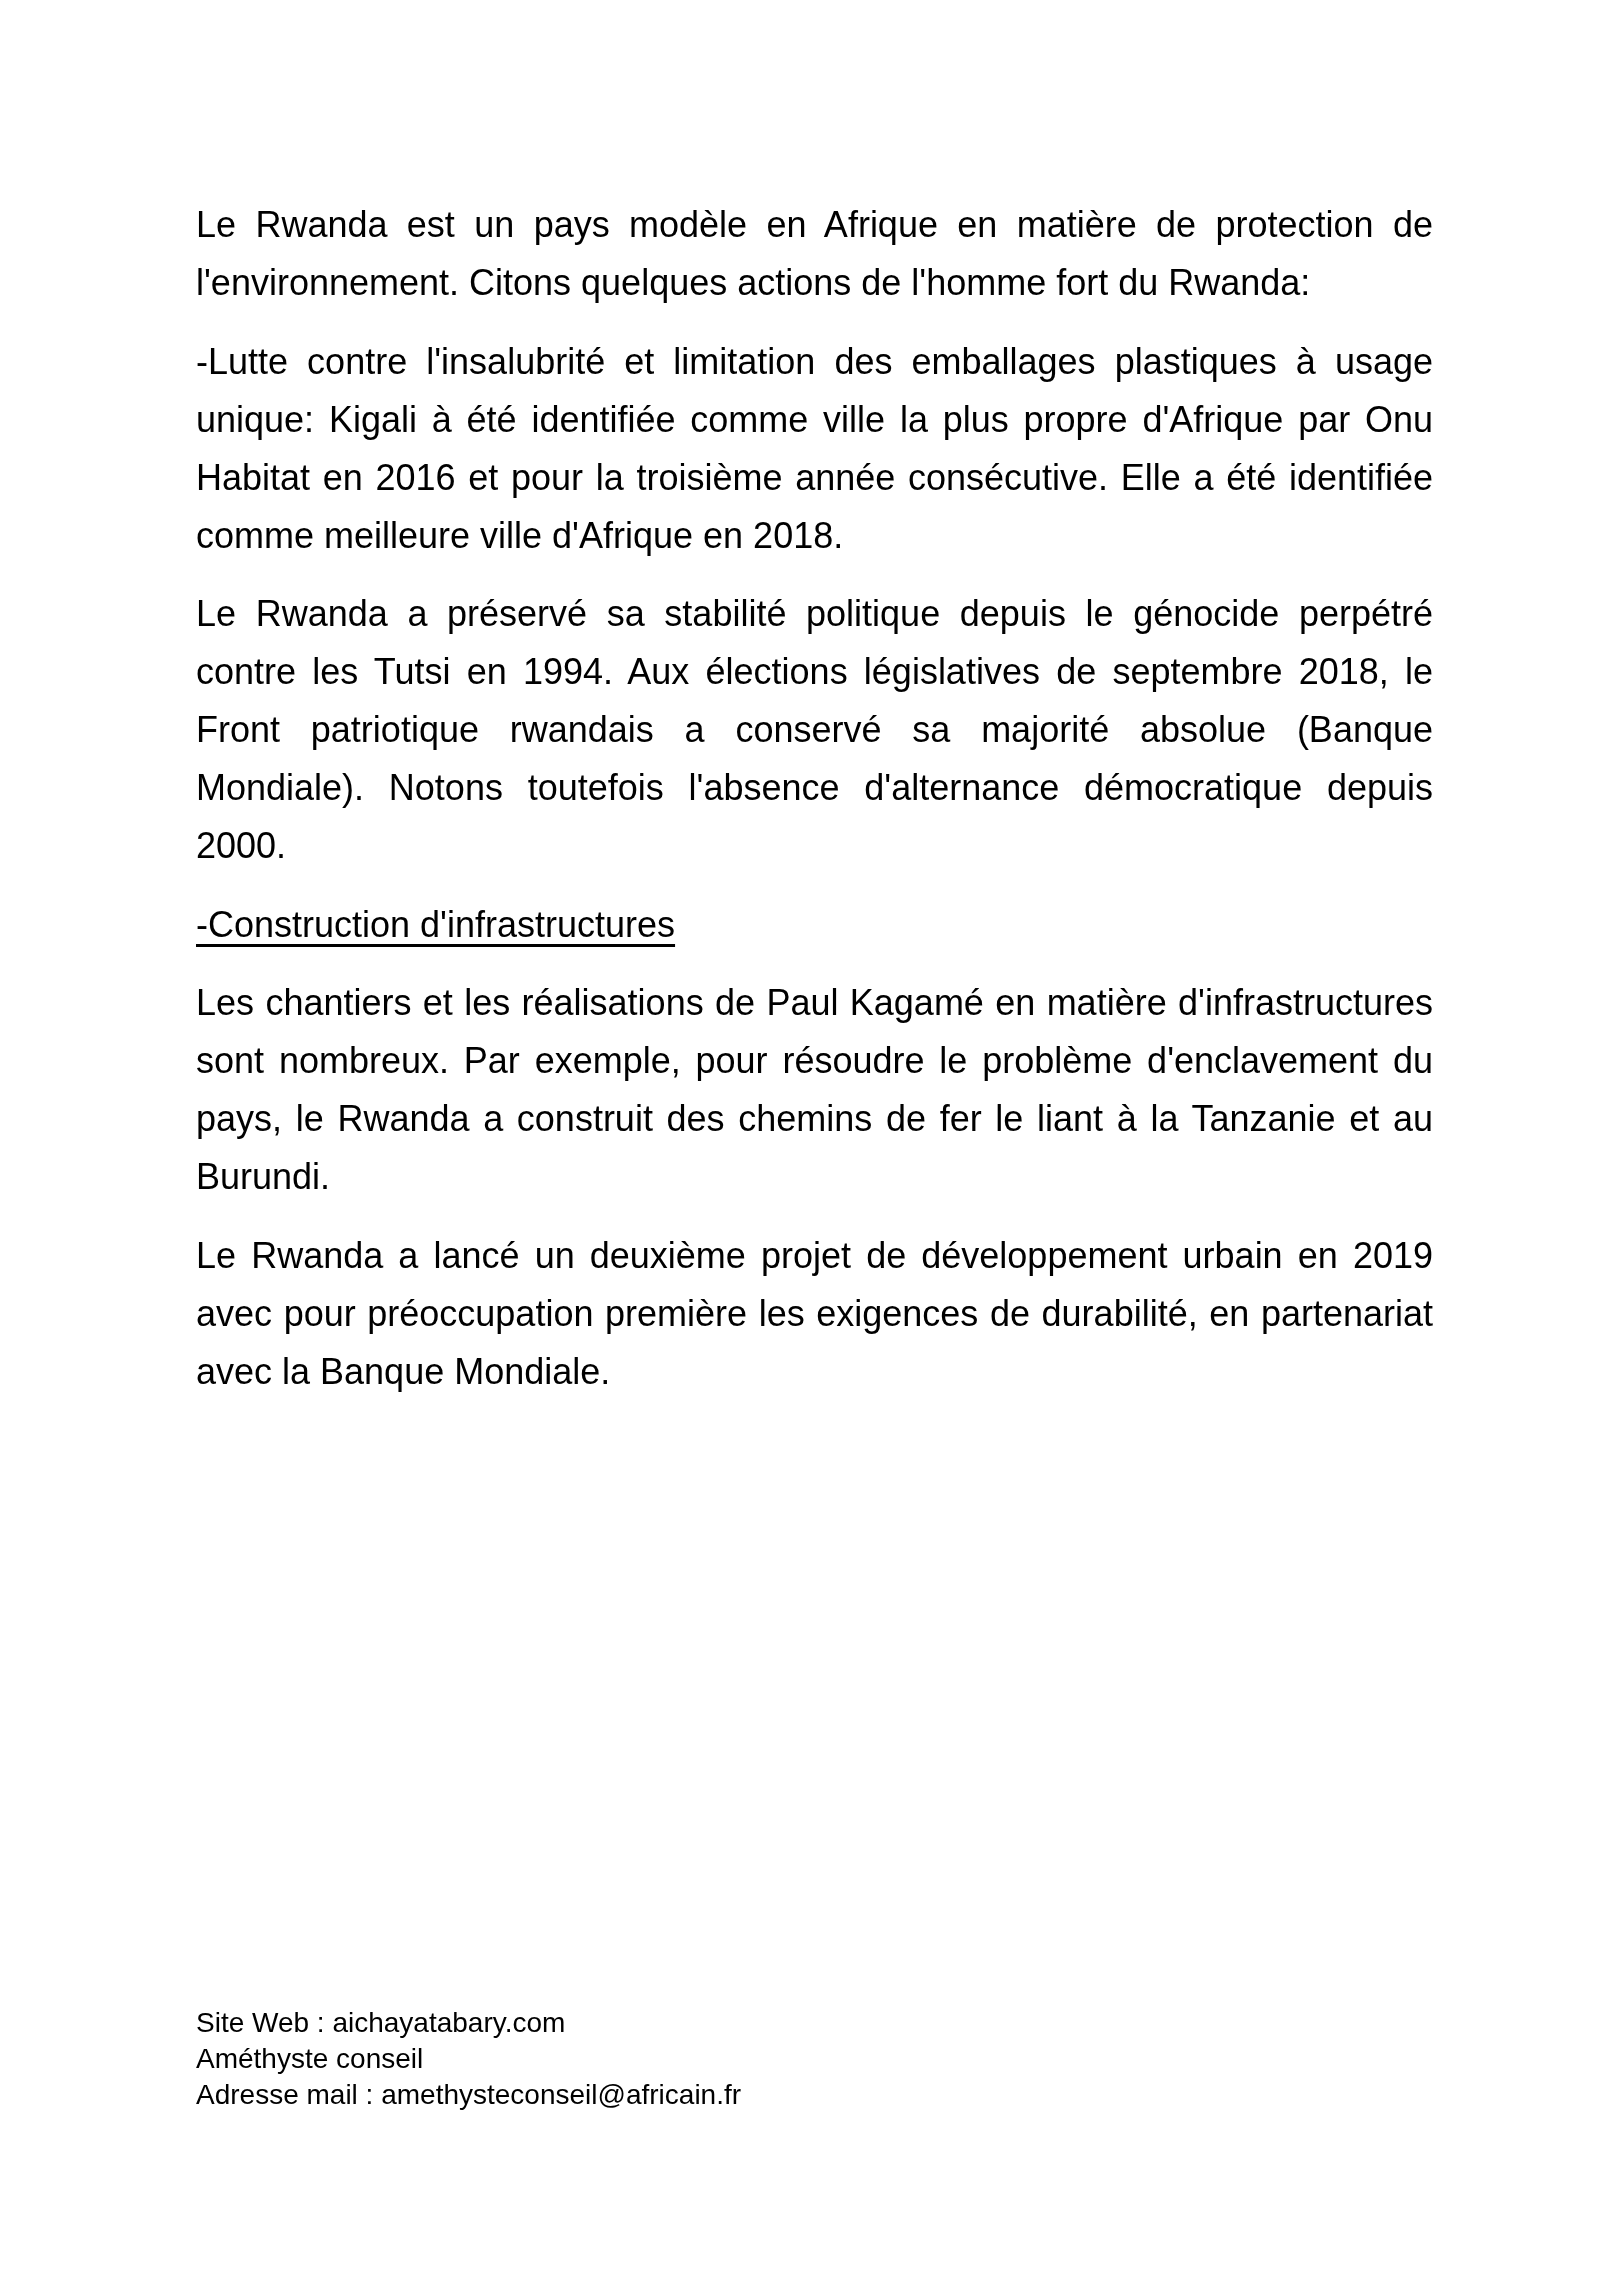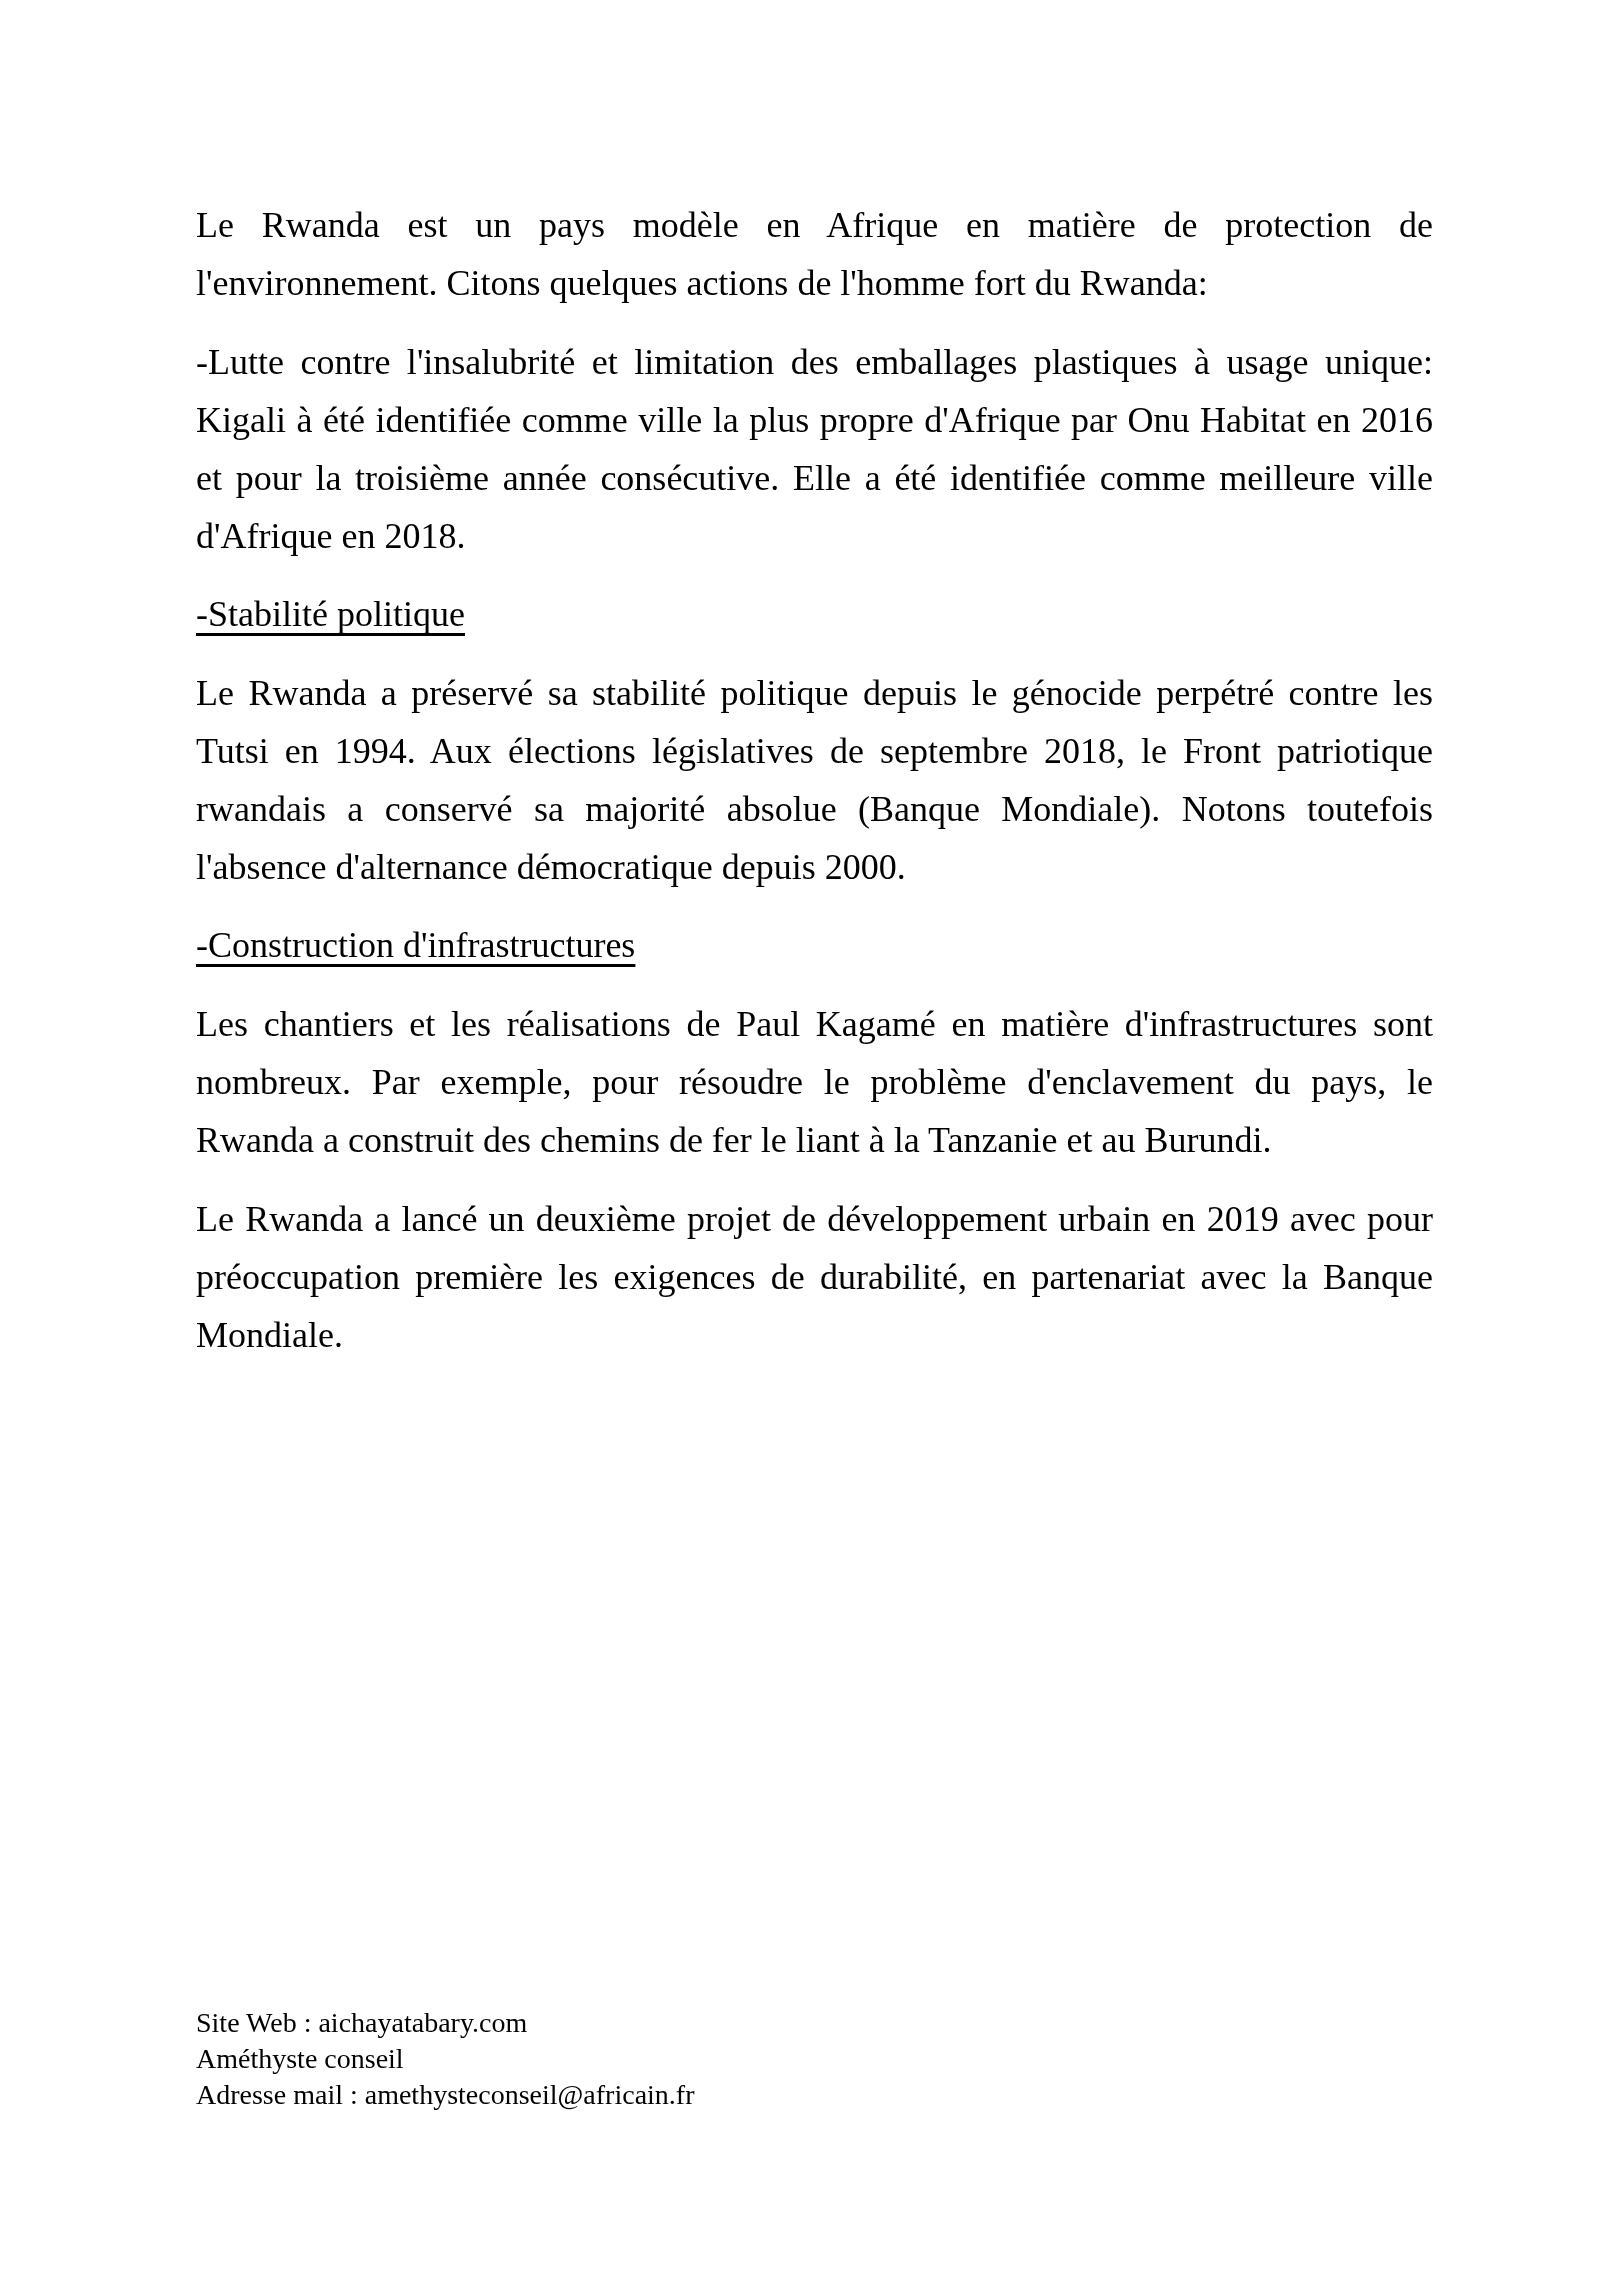--- a/index.html
+++ b/index.html
@@ -9,21 +9,21 @@
     width: 1621px;
     height: 2293px;
     position: relative;
     overflow: hidden;
   }
   .page {
     position: absolute;
     inset: 0;
     background: #ffffff;
     color: #000000;
-    font-family: Liberation Serif, serif;
+    font-family: Liberation Sans, sans-serif;
   }
   .content {
     position: absolute;
     left: 196px;
     top: 196px;
     width: 1237px;
     font-size: 36px;
     line-height: 58px;
     color: #000000;
     letter-spacing: 0px;
@@ -55,21 +55,20 @@
   }
 </style>
 </head>
 <body>
 
 <div class="page">
 
   <div class="content">
     <p class="para">Le Rwanda est un pays modèle en Afrique en matière de protection de l'environnement. Citons quelques actions de l'homme fort du Rwanda:</p>
     <p class="para">-Lutte contre l'insalubrité et limitation des emballages plastiques à usage unique:  Kigali à été identifiée comme ville la plus propre d'Afrique par Onu Habitat en 2016 et pour la troisième année consécutive. Elle a été identifiée comme meilleure ville d'Afrique en 2018.</p>
-    <p class="heading">-Stabilité politique</p>
     <p class="para">Le Rwanda a préservé sa stabilité politique depuis le génocide perpétré contre les Tutsi en 1994. Aux élections législatives de septembre 2018, le Front patriotique rwandais a conservé sa majorité absolue (Banque Mondiale). Notons toutefois l'absence d'alternance démocratique depuis 2000.</p>
     <p class="heading">-Construction d'infrastructures</p>
     <p class="para">Les chantiers et les réalisations de Paul Kagamé en matière d'infrastructures sont nombreux. Par exemple, pour résoudre le problème d'enclavement du pays, le Rwanda a construit des chemins de fer le liant à la Tanzanie et au Burundi.</p>
     <p class="para">Le Rwanda a lancé un deuxième projet de développement urbain en 2019 avec pour préoccupation première les exigences de durabilité, en partenariat avec la Banque Mondiale.</p>
   </div>
 
   <div class="footer">
     <p class="footer-line">Site Web : aichayatabary.com</p>
     <p class="footer-line">Améthyste conseil</p>
     <p class="footer-line">Adresse mail : amethysteconseil@africain.fr</p>

